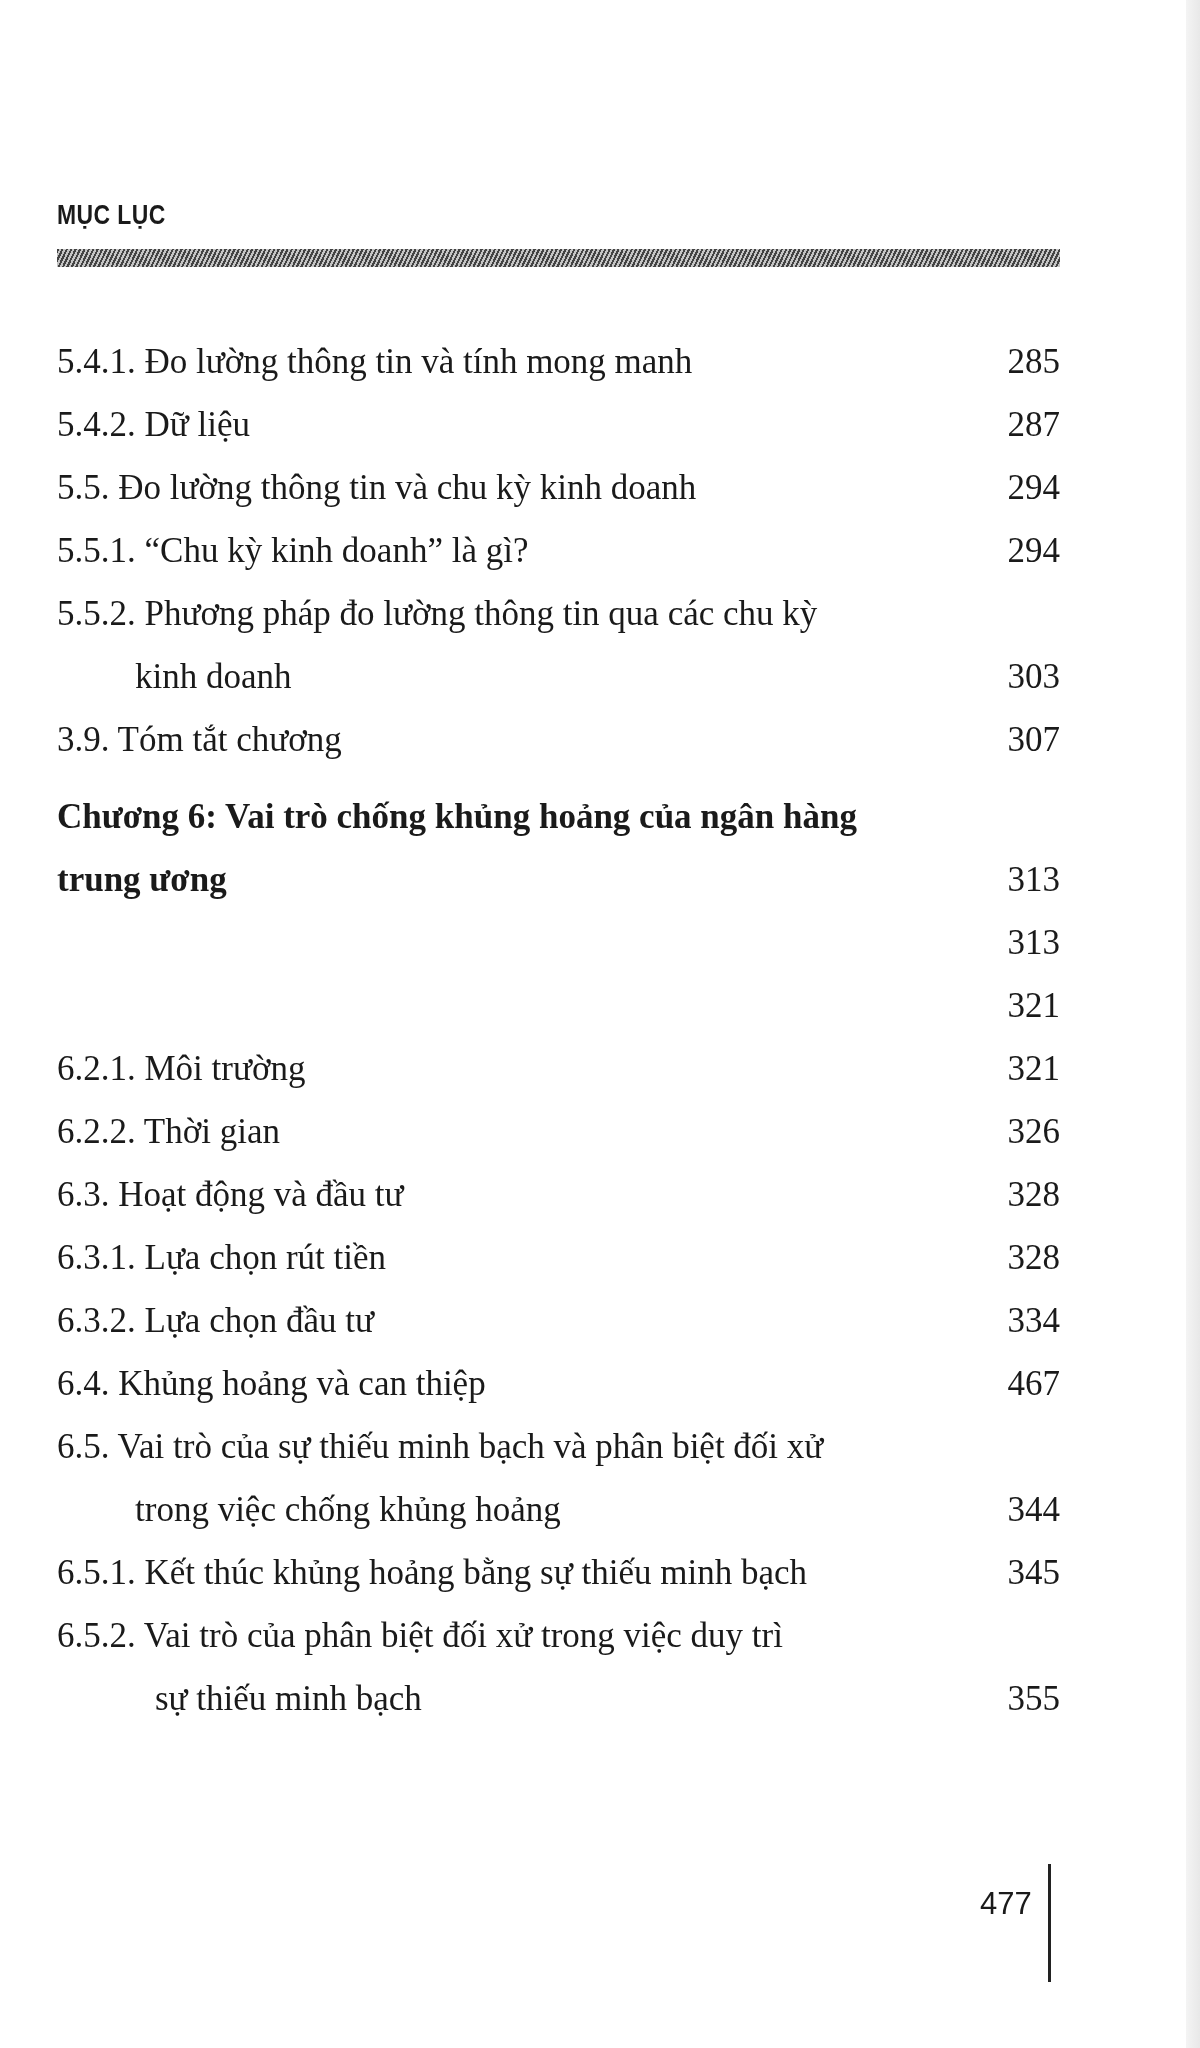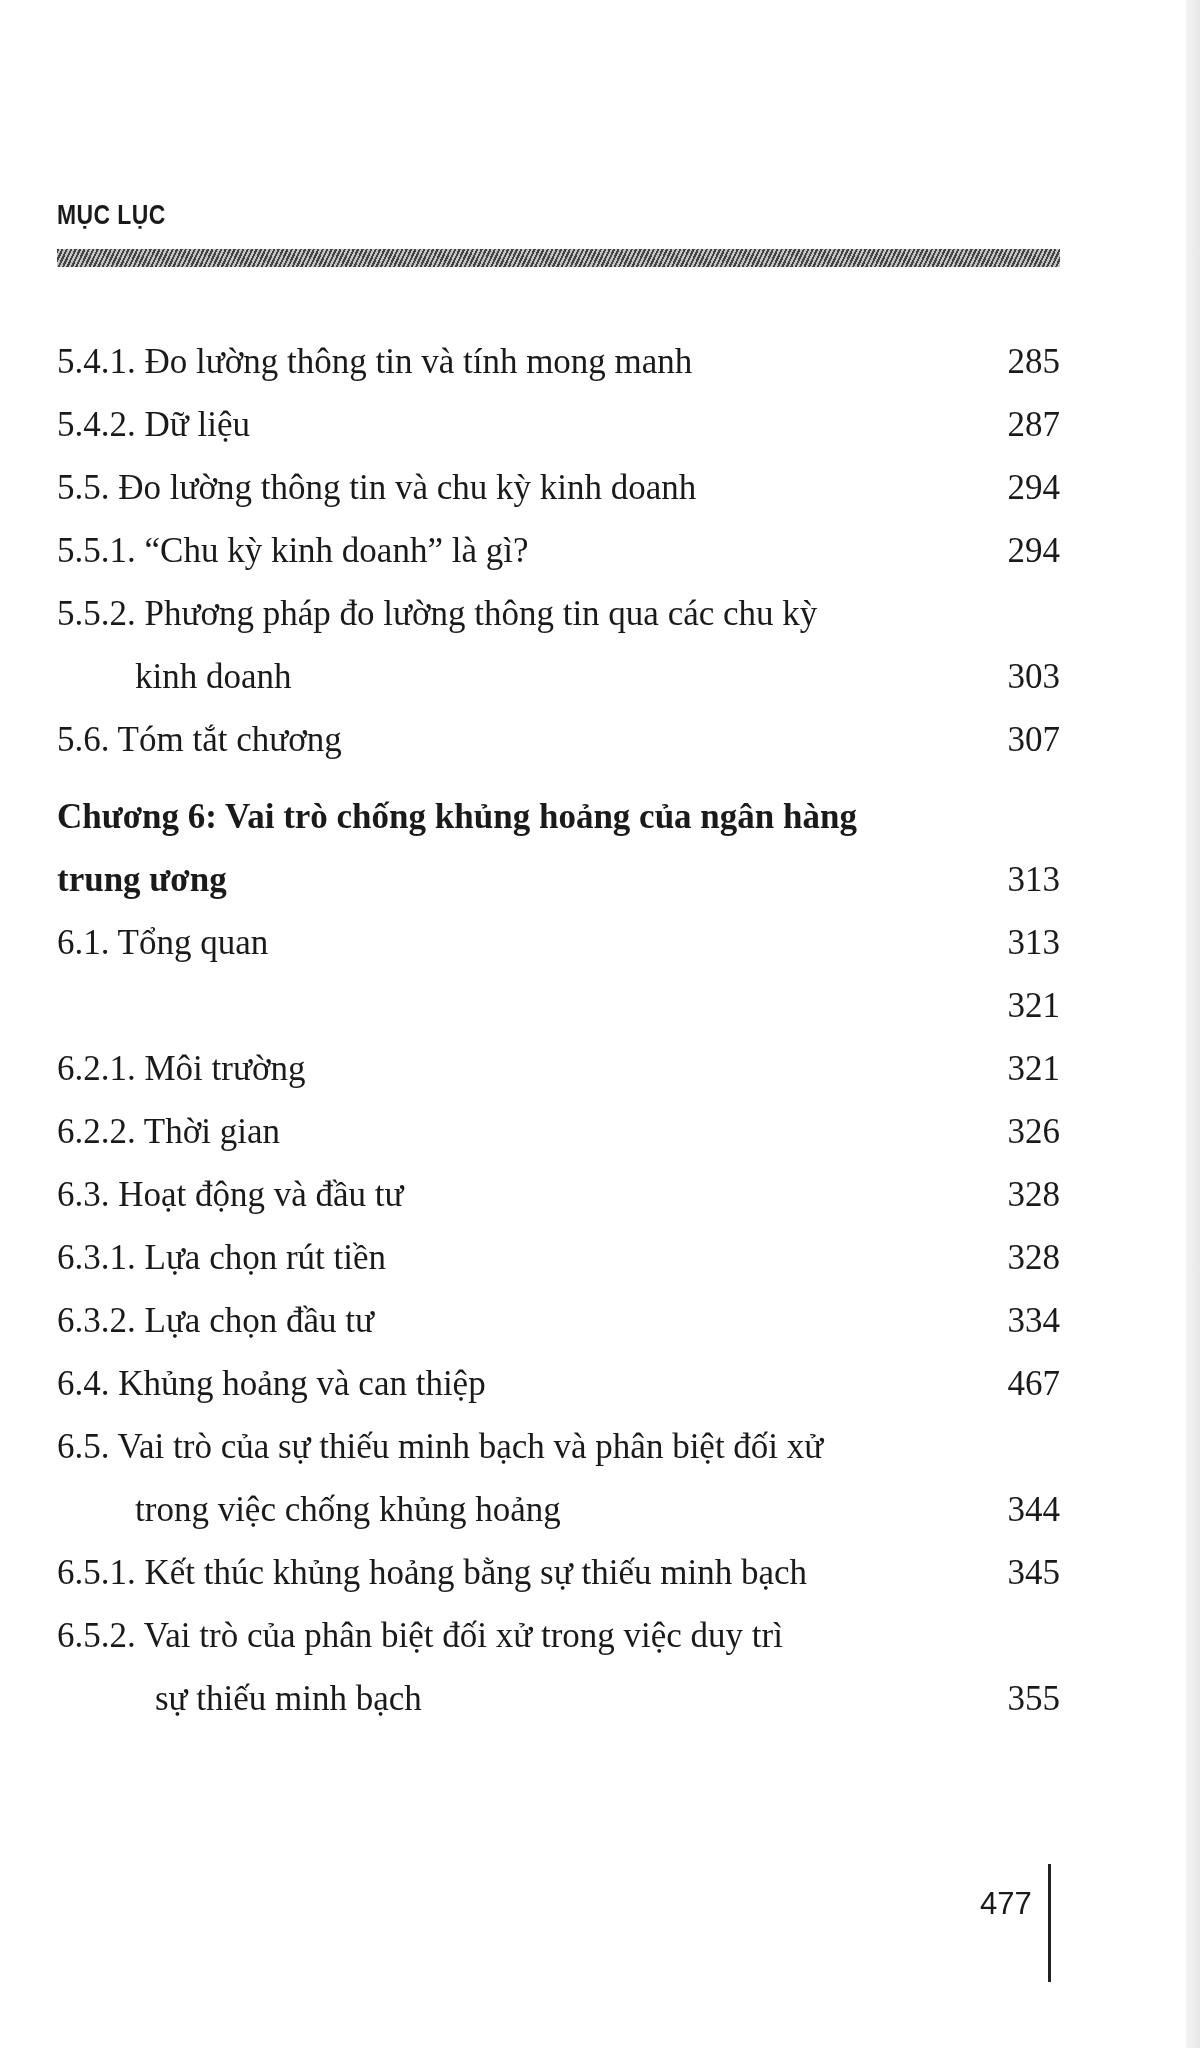--- a/index.html
+++ b/index.html
@@ -45,34 +45,33 @@
     </div>
   <div class="row">
       <span class="t">5.5.2. Phương pháp đo lường thông tin qua các chu kỳ</span>
       <span class="p"></span>
     </div>
   <div class="row ind1">
       <span class="t">kinh doanh</span>
       <span class="p">303</span>
     </div>
   <div class="row">
-      <span class="t">5.6. Tóm tắt chương</span>
+      <span class="t">3.9. Tóm tắt chương</span>
       <span class="p">307</span>
     </div>
   <div class="gap"></div>
   <div class="row chap">
       <span class="t">Chương 6: Vai trò chống khủng hoảng của ngân hàng</span>
       <span class="p"></span>
     </div>
   <div class="row chap">
       <span class="t">trung ương</span>
       <span class="p" style="font-weight:400">313</span>
     </div>
   <div class="row">
-      <span class="t">6.1. Tổng quan</span>
       <span class="p">313</span>
     </div>
   <div class="row">
       <span class="p">321</span>
     </div>
   <div class="row">
       <span class="t">6.2.1. Môi trường</span>
       <span class="p">321</span>
     </div>
   <div class="row">

